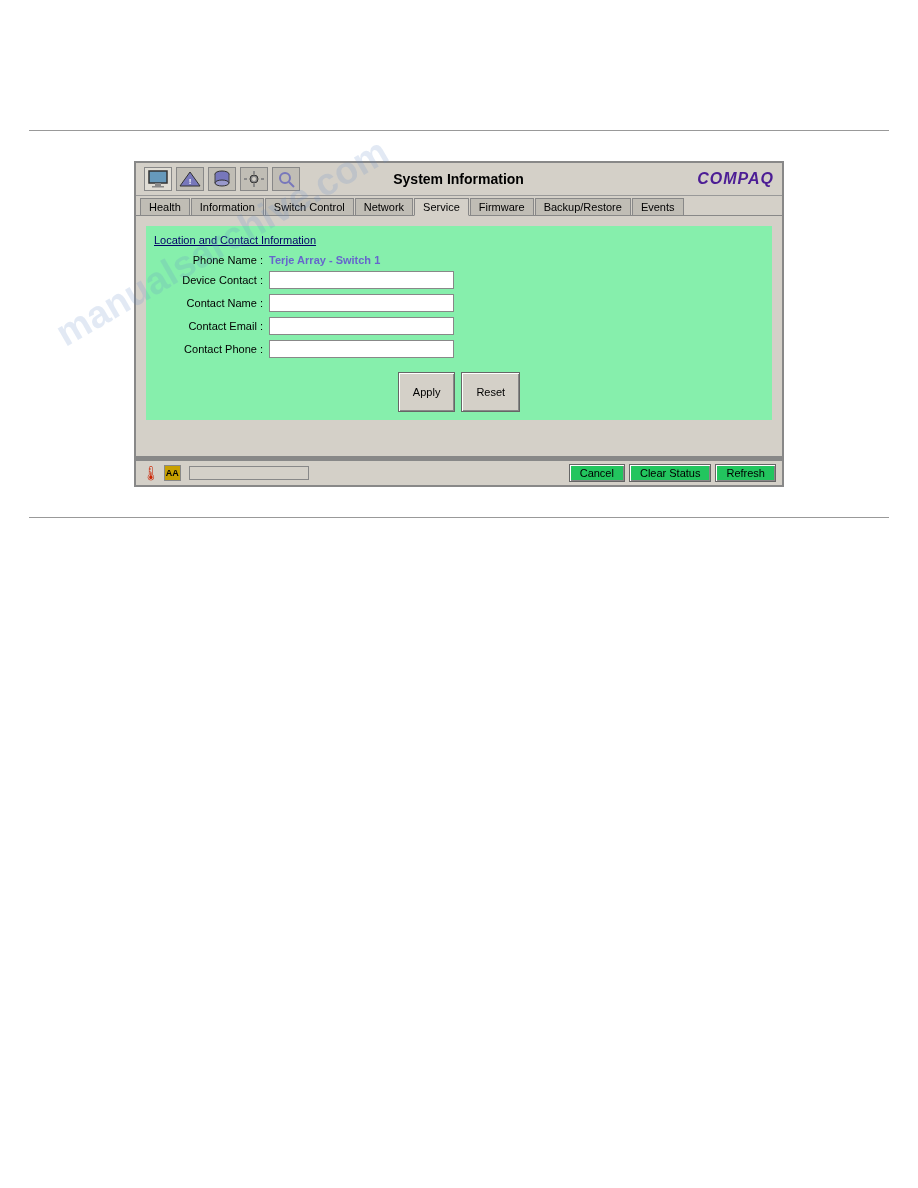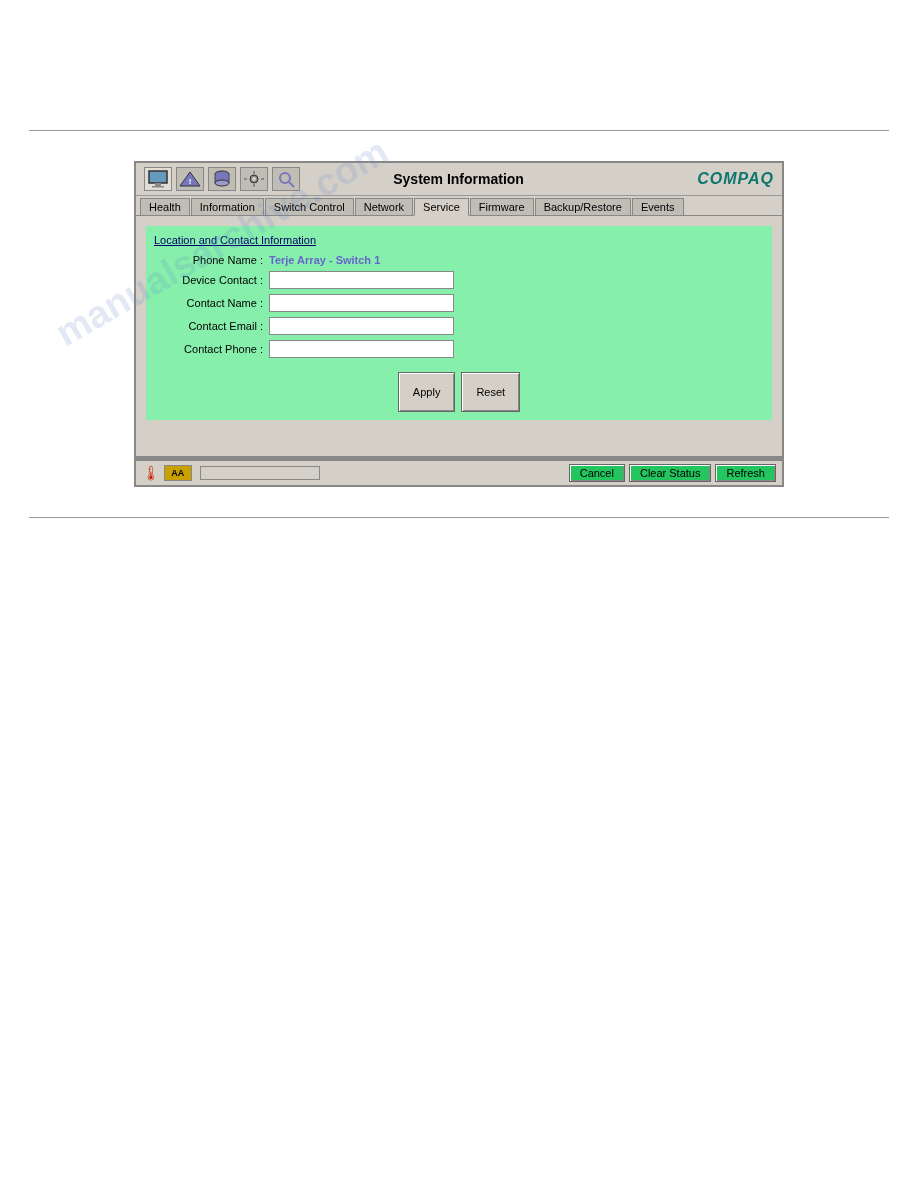--- a/index.html
+++ b/index.html
@@ -74,21 +74,21 @@
     .title-text {
       flex: 1;
       text-align: center;
       font-size: 14px;
       font-weight: bold;
       color: #000;
       margin-left: -80px;
     }
 
     .compaq-logo {
-      color: #0f766e;
+      color: #4c1d95;
       font-size: 16px;
       font-weight: bold;
       font-style: italic;
       letter-spacing: 1px;
     }
 
     
     .tab-bar {
       display: flex;
       background: #d4d0c8;
@@ -197,21 +197,21 @@
       border-top: 1px solid #888;
       gap: 4px;
     }
 
     .status-icon-therm {
       color: #cc2200;
       font-size: 14px;
     }
 
     .status-icon-aa {
-      width: 28px;
+      width: 17px;
       height: 16px;
       border: 1px solid #888;
       background: #c8a000;
       display: flex;
       align-items: center;
       justify-content: center;
       font-size: 9px;
       font-weight: bold;
       color: #000;
     }

